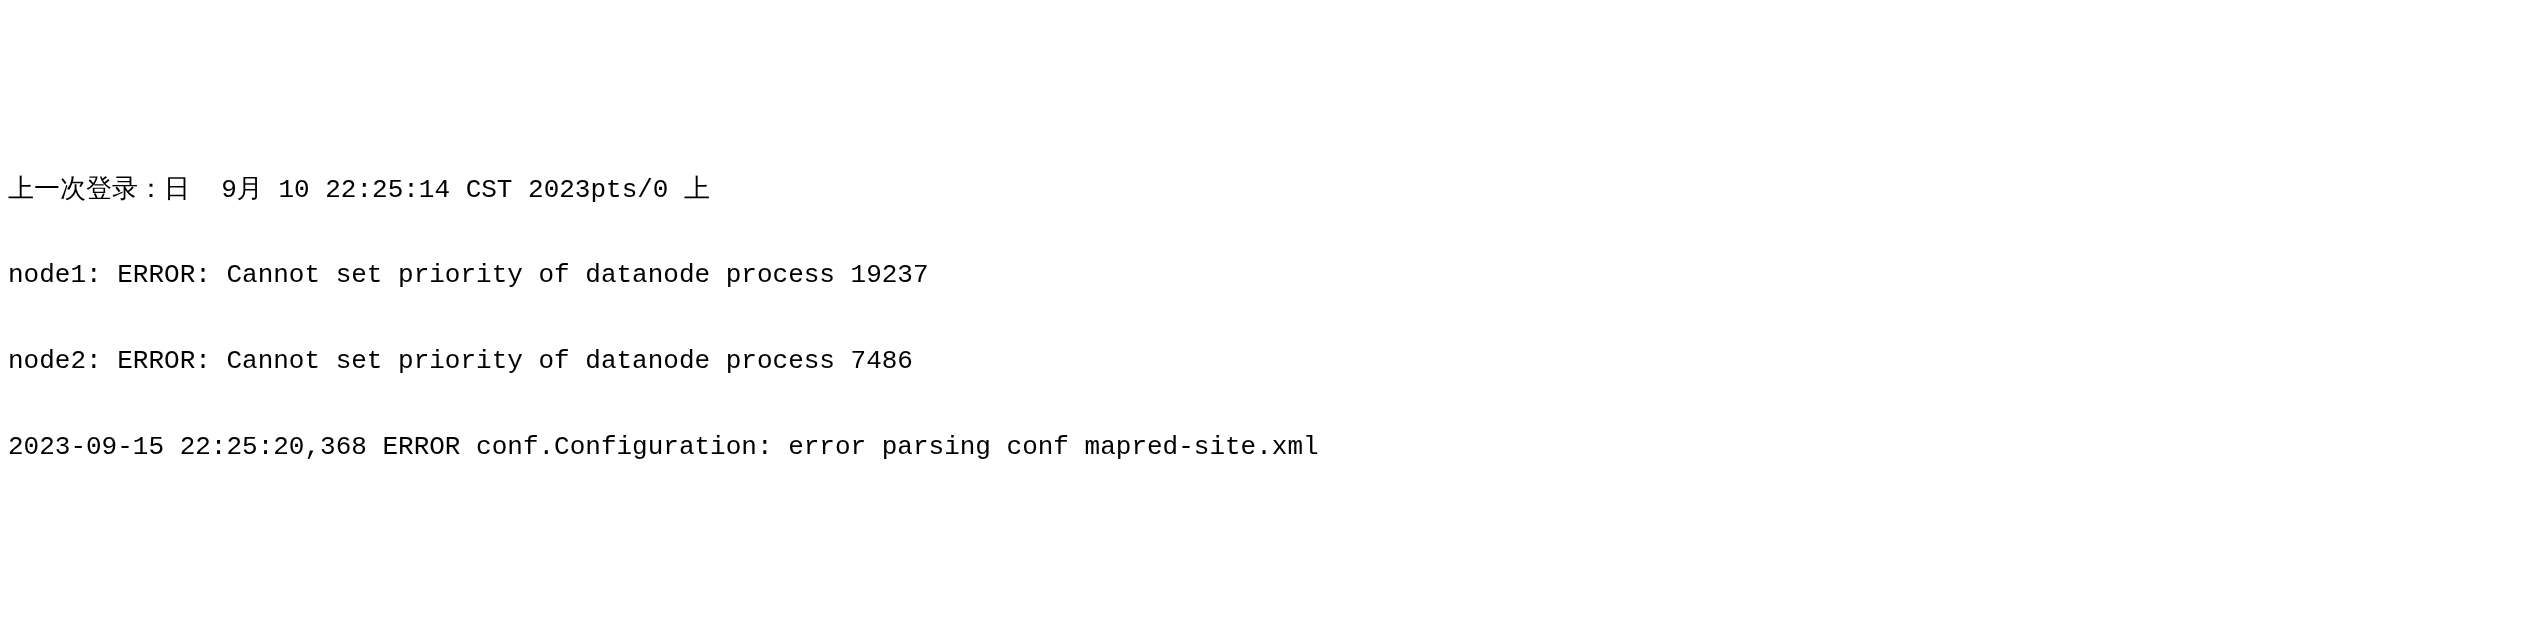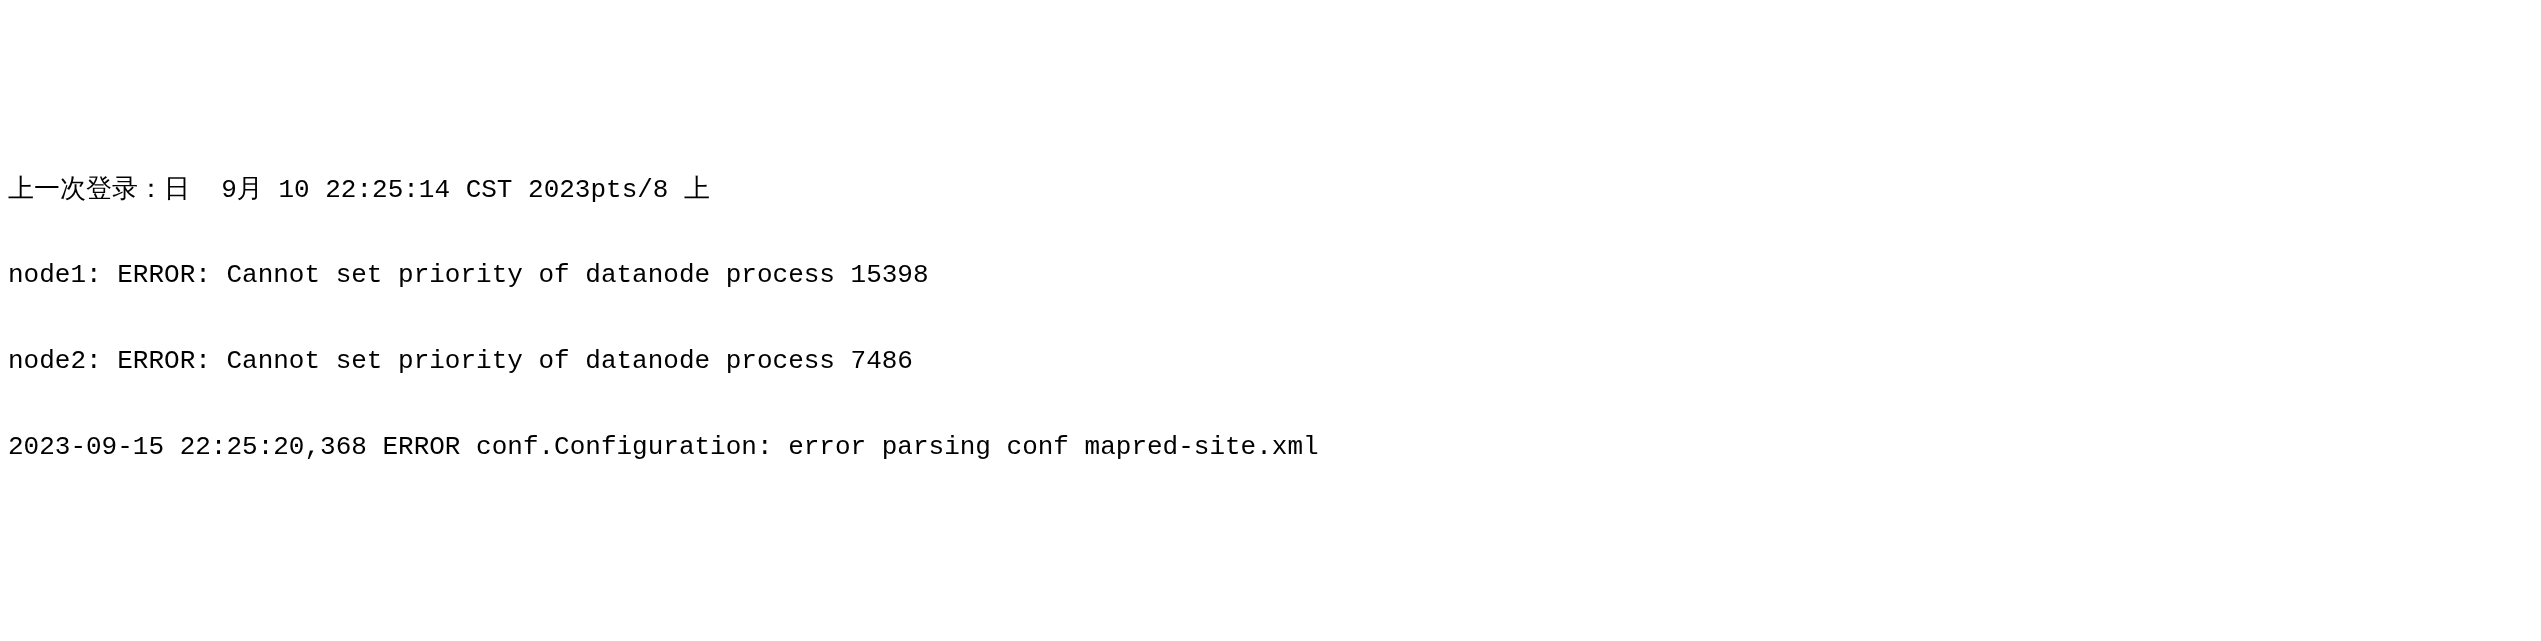--- a/index.html
+++ b/index.html
@@ -23,22 +23,22 @@
       display: block;
       white-space: pre;
     }
   </style>
 </head>
 <body>
 
 
 
 <div>
-  <span class="terminal-line">上一次登录：日  9月 10 22:25:14 CST 2023pts/8 上</span>
-  <span class="terminal-line">node1: ERROR: Cannot set priority of datanode process 15398</span>
+  <span class="terminal-line">上一次登录：日  9月 10 22:25:14 CST 2023pts/0 上</span>
+  <span class="terminal-line">node1: ERROR: Cannot set priority of datanode process 19237</span>
   <span class="terminal-line">node2: ERROR: Cannot set priority of datanode process 7486</span>
   <span class="terminal-line">2023-09-15 22:25:20,368 ERROR conf.Configuration: error parsing conf mapred-site.xml</span>
   
   
   
   
   
   
   
   

